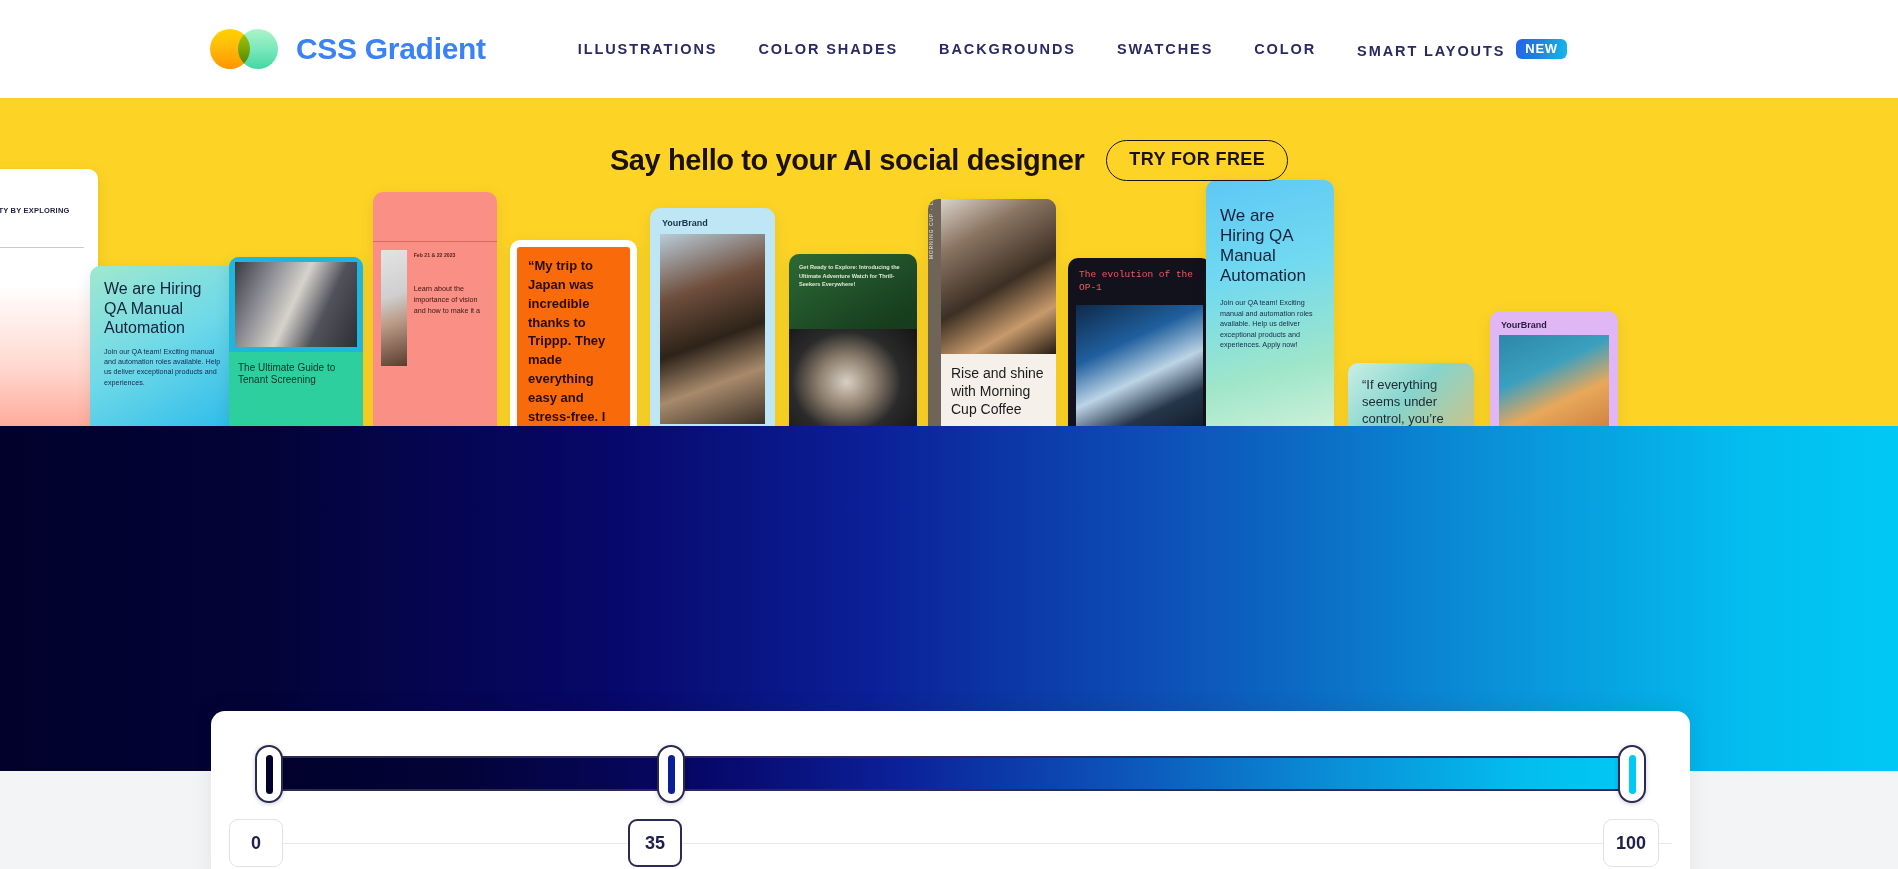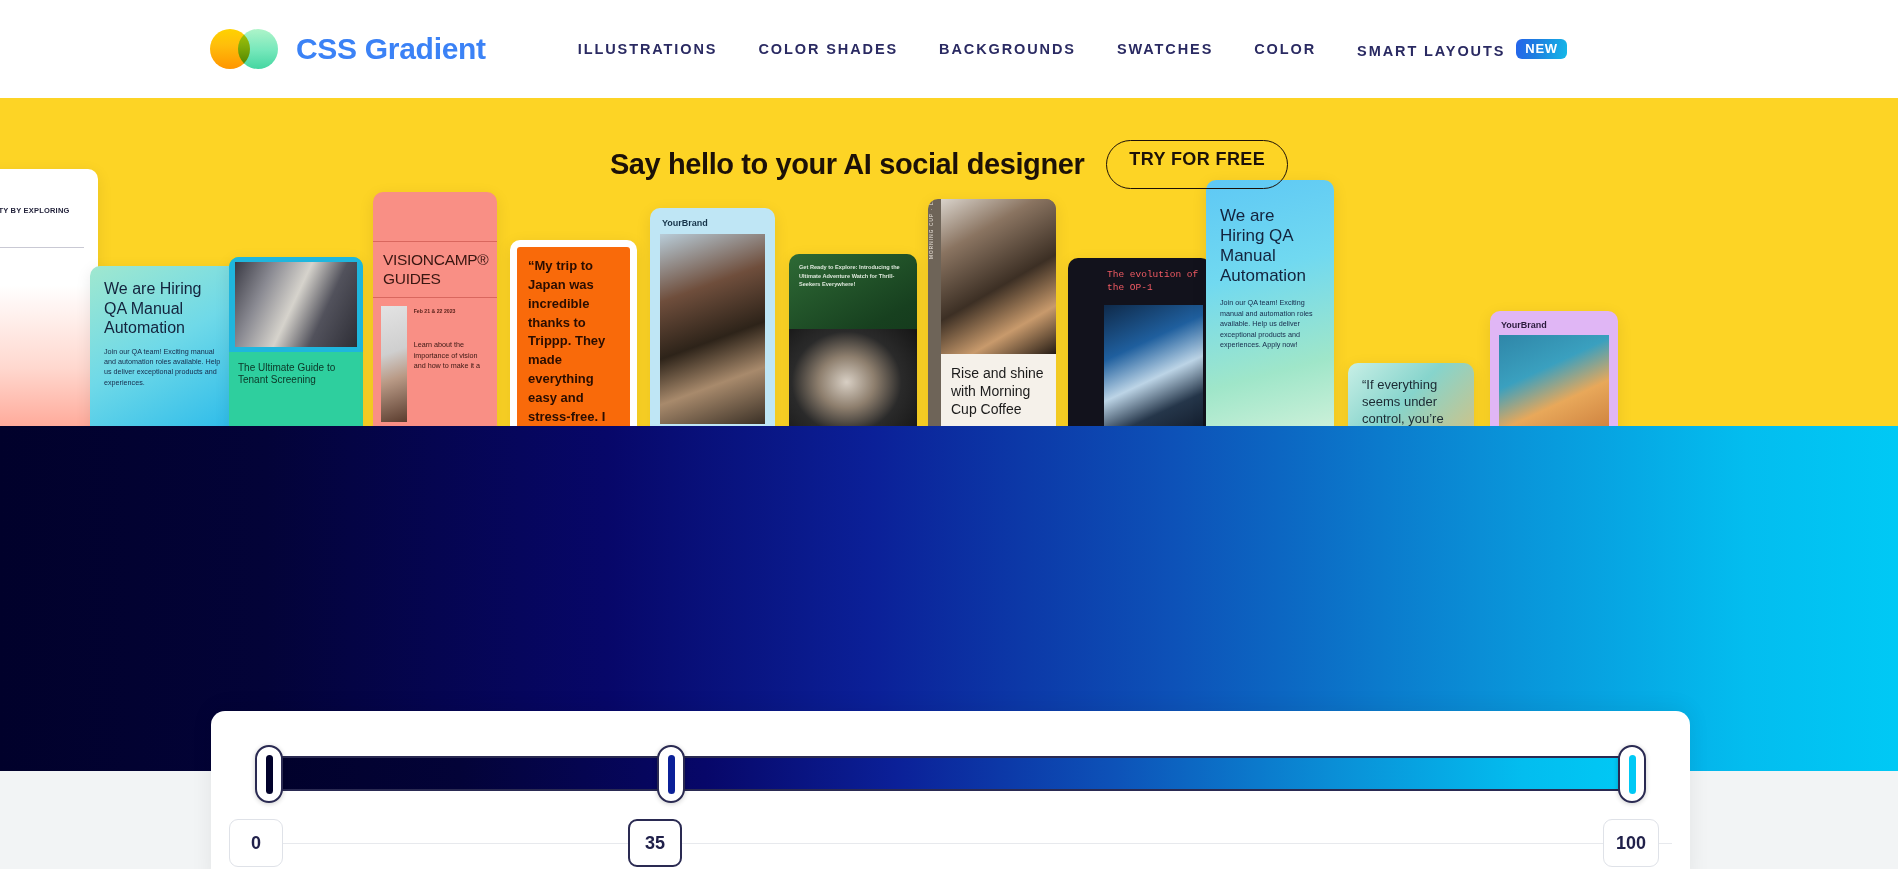--- a/index.html
+++ b/index.html
@@ -79,21 +79,21 @@
     font-size: 29px; font-weight: 800;
     color: #1c1108; letter-spacing: -0.4px;
     white-space: nowrap;
   }
   .ad-cta {
     font-size: 18px; font-weight: 600;
     letter-spacing: .4px;
     color: #1c1108;
     border: 1.6px solid #1c1108;
     border-radius: 40px;
-    padding: 8px 22px 18px;
+    padding: 8px 22px 10px;
     background: transparent;
     cursor: pointer;
     white-space: nowrap;
     font-family: "Liberation Sans", sans-serif;
   }
 
   .cards { position: absolute; top: 0; left: 0; width: 1898px; height: 328px; }
   .card {
     position: absolute;
     border-radius: 10px;
@@ -244,23 +244,20 @@
         <div style="width:100%;height:100%;background:
              linear-gradient(115deg,#3a3a44 0%,#8a8a92 25%,#d6d3cc 48%,#52525c 70%,#2e2e36 100%);"></div>
       </div>
       <div style="padding:10px 9px;">
         <div class="ctitle" style="color:#0c3526;font-size:10px;">The Ultimate Guide to Tenant Screening</div>
       </div>
     </div>
 
     <div class="card" style="left:373px; top:94px; width:124px; height:255px; background:#f98f85;">
       <div style="height:50px;border-bottom:1px solid #d9675e;"></div>
-      <div style="padding:9px 10px 8px;border-bottom:1px solid #d9675e;">
-        <div class="ctitle" style="color:#3a1712;font-size:15.5px;letter-spacing:-.3px;">VISIONCAMP® GUIDES</div>
-      </div>
       <div style="display:flex;">
         <div style="width:62px;height:116px;background:
              linear-gradient(160deg,#e3e3e3 0%,#cfcfcf 40%,#b99a86 62%,#5a3c2e 100%);
              margin:8px 0 0 8px;"></div>
         <div style="padding:10px 7px 0 7px;">
           <div style="font-size:5.2px;color:#5b231c;font-weight:600;">Feb 21 &amp; 22 2023</div>
           <div style="font-size:7.2px;color:#3a1712;line-height:1.5;margin-top:26px;">Learn about the importance of vision and how to make it a</div>
         </div>
       </div>
     </div>
@@ -288,21 +285,21 @@
       <div style="position:absolute;left:13px;top:0;width:115px;height:155px;background:
            linear-gradient(150deg,#d9d3cb 0%,#8a7461 25%,#3c2f24 55%,#c89a6c 78%,#241b14 100%);"></div>
       <div style="position:absolute;left:1px;top:60px;transform:rotate(-90deg);transform-origin:left top;
                   font-size:4.6px;letter-spacing:1.2px;color:#efe8df;white-space:nowrap;">MORNING CUP · LAUNCH</div>
       <div style="position:absolute;left:13px;top:155px;width:115px;height:93px;background:#f5f1ea;padding:10px 10px;">
         <div class="ctitle" style="color:#1b1b1b;font-size:14px;line-height:1.3;">Rise and shine with Morning Cup Coffee</div>
 
       </div>
     </div>
 
-    <div class="card" style="left:1068px; top:160px; width:143px; height:189px; background:#12121c;padding-left:28px;">
+    <div class="card" style="left:1068px; top:160px; width:143px; height:189px; background:#12121c;">
       <div style="padding:10px 11px 6px;font-size:9.5px;line-height:1.4;color:#f05a63;
                   font-family:'Liberation Mono',monospace;">The evolution of the OP-1</div>
       <div style="margin:4px 8px 0;height:140px;background:
            linear-gradient(155deg,#0f2a4a 0%,#1f5f9e 30%,#bcd4e6 52%,#25364a 72%,#0b1220 100%);"></div>
     </div>
 
     <div class="card" style="left:1206px; top:82px; width:128px; height:267px;
                 background:linear-gradient(165deg,#5ec8f5 0%,#71d9f0 35%,#9fe6c9 70%,#d8f3dd 100%);">
       <div class="card-pad" style="padding-top:26px;">
         <div class="ctitle" style="color:#13233d;font-size:17px;line-height:1.18;">We are Hiring QA Manual Automation</div>

